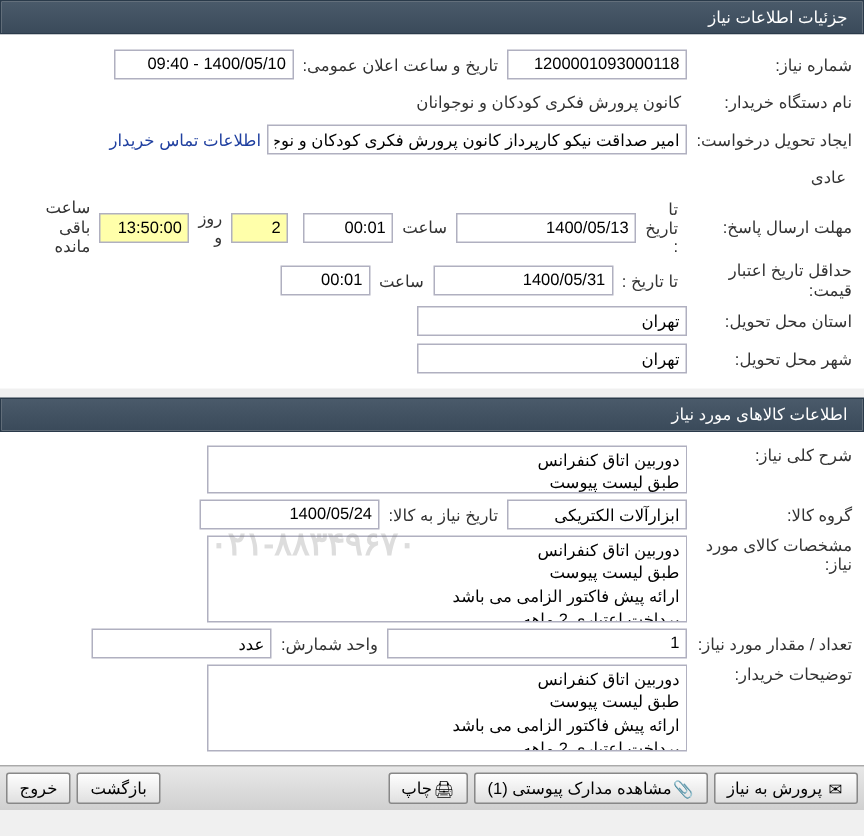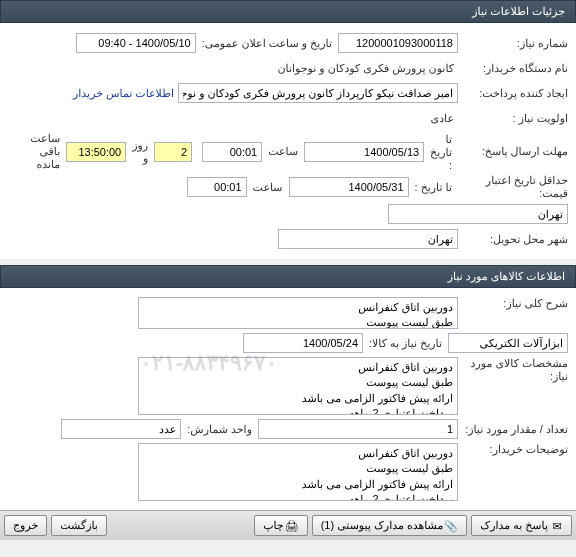--- a/index.html
+++ b/index.html
@@ -127,27 +127,26 @@
     <span class="label2">تاریخ و ساعت اعلان عمومی:</span>
     <input class="field w-med" readonly="" value="1400/05/10 - 09:40" style="">
   </div>
 
   <div class="row">
     <span class="label">نام دستگاه خریدار:</span>
     <span class="static-text">کانون پرورش فکری کودکان و نوجوانان</span>
   </div>
 
   <div class="row">
-    <span class="label">ایجاد کننده پرداخت:</span>
+    <span class="label">ایجاد تحویل درخواست:</span>
     <input class="field" style="width: 280px;" readonly="" value="امیر صداقت نیکو کارپرداز کانون پرورش فکری کودکان و نوجوانان">
     <span class="link">اطلاعات تماس خریدار</span>
   </div>
 
   <div class="row">
-    <span class="label">اولویت نیاز :</span>
     <span class="static-text">عادی</span>
   </div>
 
   <div class="row">
     <span class="label">مهلت ارسال پاسخ:</span>
     <span class="label2">تا تاریخ :</span>
     <input class="field w-med" readonly="" value="1400/05/13" style="">
     <span class="label2">ساعت</span>
     <input class="field w-short" readonly="" value="00:01" style="">
     <input class="field w-xshort yellow" style="margin-right: 10px;" readonly="" value="2">
@@ -158,20 +157,21 @@
 
   <div class="row">
     <span class="label">حداقل تاریخ اعتبار قیمت:</span>
     <span class="label2">تا تاریخ :</span>
     <input class="field w-med" readonly="" value="1400/05/31" style="">
     <span class="label2">ساعت</span>
     <input class="field w-short" readonly="" value="00:01" style="">
   </div>
 
   <div class="row">
+    <span class="label">استان محل تحویل:</span>
     <input class="field w-long" readonly="" value="تهران" style="">
   </div>
 
   <div class="row">
     <span class="label">شهر محل تحویل:</span>
     <input class="field w-long" readonly="" value="تهران" style="">
   </div>
 
 </div>
 
@@ -179,20 +179,21 @@
 
 <div class="form-body">
 
   <div class="row" style="align-items:flex-start">
     <span class="label">شرح کلی نیاز:</span>
     <textarea class="textarea" readonly="" style="">دوربین اتاق کنفرانس
 طبق لیست پیوست</textarea>
   </div>
 
   <div class="row">
+    <span class="label">گروه کالا:</span>
     <input class="field w-med" readonly="" value="ابزارآلات الکتریکی" style="">
     <span class="label2">تاریخ نیاز به کالا:</span>
     <input class="field w-med" readonly="" value="1400/05/24" style="">
   </div>
 
   <div class="row" style="align-items:flex-start">
     <span class="label">مشخصات کالای مورد نیاز:</span>
     <textarea class="textarea tall" readonly="" style="">دوربین اتاق کنفرانس
 طبق لیست پیوست
 ارائه پیش فاکتور الزامی می باشد
@@ -212,21 +213,21 @@
 طبق لیست پیوست
 ارائه پیش فاکتور الزامی می باشد
 پرداخت اعتباری 2 ماهه</textarea>
   </div>
 
 </div>
 
 <div class="footer">
   <button class="btn">
     <span class="icon">✉</span>
-    <span>پاسخ به مدارک</span>
+    <span>پرورش به نیاز</span>
   </button>
   <button class="btn">
     <span class="icon">📎</span>
     <span>مشاهده مدارک پیوستی (1)</span>
   </button>
   <button class="btn">
     <span class="icon">🖨</span>
     <span>چاپ</span>
   </button>
   <div class="spacer"></div>

